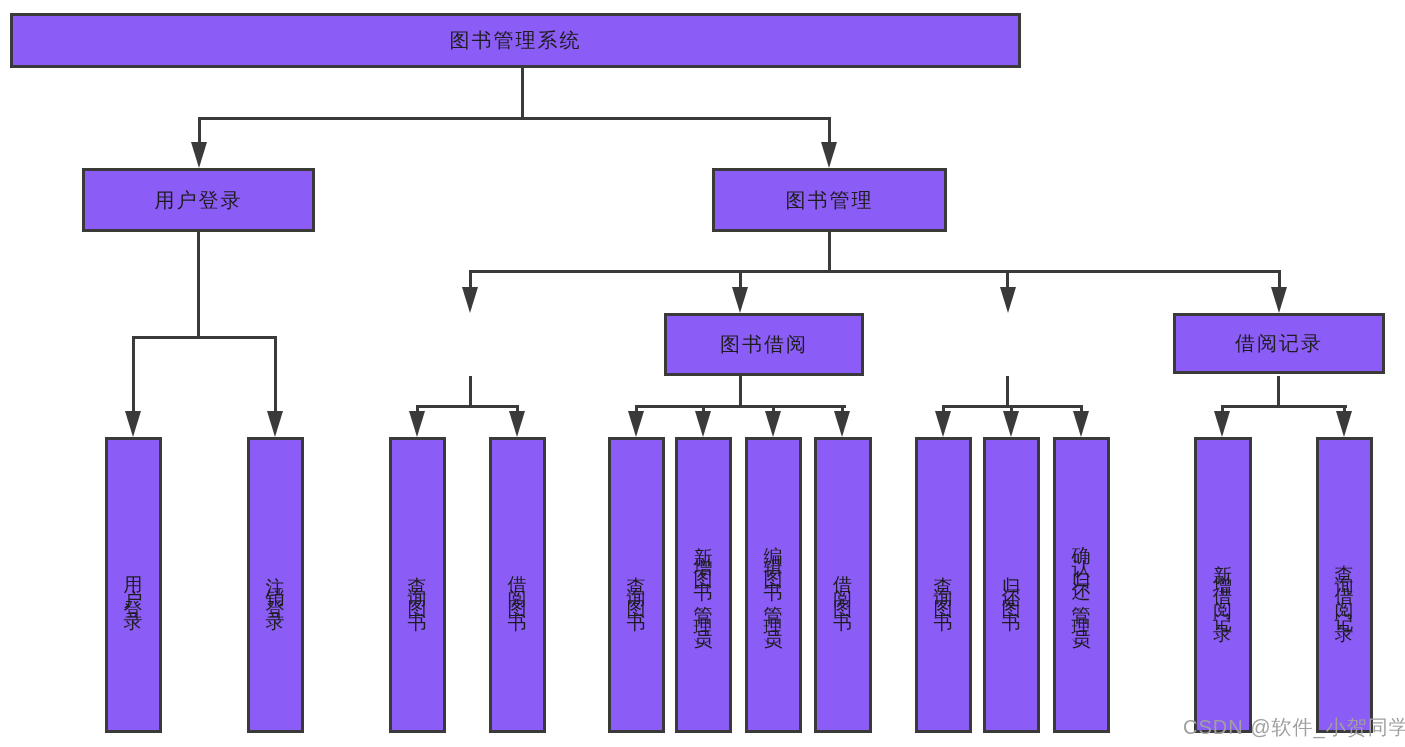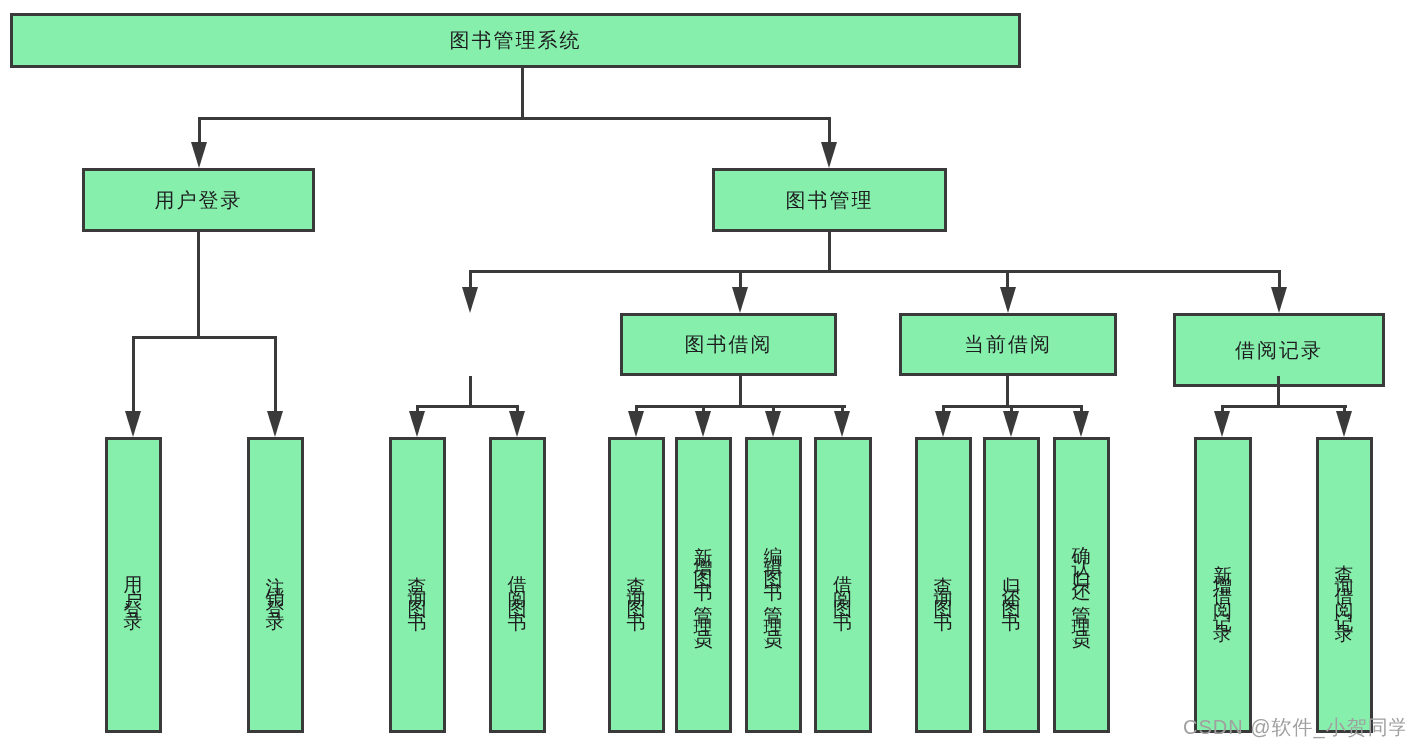--- a/index.html
+++ b/index.html
@@ -3,21 +3,21 @@
 <meta charset="utf-8">
 <style>
   * { margin:0; padding:0; box-sizing:border-box; }
   html,body { background:#ffffff; }
   body { font-family:"Liberation Sans","DejaVu Sans",sans-serif; }
   .canvas {
     position:relative; width:1405px; height:747px;
     background:#ffffff; overflow:hidden;
   }
   .box {
-    position:absolute; background:#86efac;
+    position:absolute; background:#8b5cf6;
     border:3px solid #3a3a3a;
     display:flex; align-items:center; justify-content:center;
     color:#1d1d1f; font-size:20px; letter-spacing:2px;
     white-space:nowrap;
   }
   .leafbox { letter-spacing:0; }
   .vtext {
     writing-mode:vertical-rl;
     font-size:19px; letter-spacing:12px; line-height:1;
     color:#1d1d1f;
@@ -47,29 +47,26 @@
 
   <div class="box" style="left:82px; top:168px; width:233px; height:64px;">
     <span>用户登录</span>
   </div>
 
   <div class="box" style="left:712px; top:168px; width:235px; height:64px;font-family:Liberation Serif, serif;">
     <span>图书管理</span>
   </div>
 
 
-  <div class="box" style="left:620px; top:313px; width:217px; height:63px;justify-content:center;">
+  <div class="box" style="left:664px; top:313px; width:200px; height:63px;justify-content:center;">
     <span>图书借阅</span>
   </div>
 
-  <div class="box" style="left:899px; top:313px; width:218px; height:63px;">
-    <span>当前借阅</span>
-  </div>
 
-  <div class="box" style="left:1173px; top:313px; width:212px; height:74px;">
+  <div class="box" style="left:1173px; top:313px; width:212px; height:61px;">
     <span>借阅记录</span>
   </div>
 
   <div class="box leafbox" style="left:105px; top:437px; width:57px; height:296px;">
     <span class="vtext">用户登录</span>
   </div>
 
   <div class="box leafbox" style="left:247px; top:437px; width:57px; height:296px;">
     <span class="vtext">注销登录</span>
   </div>

